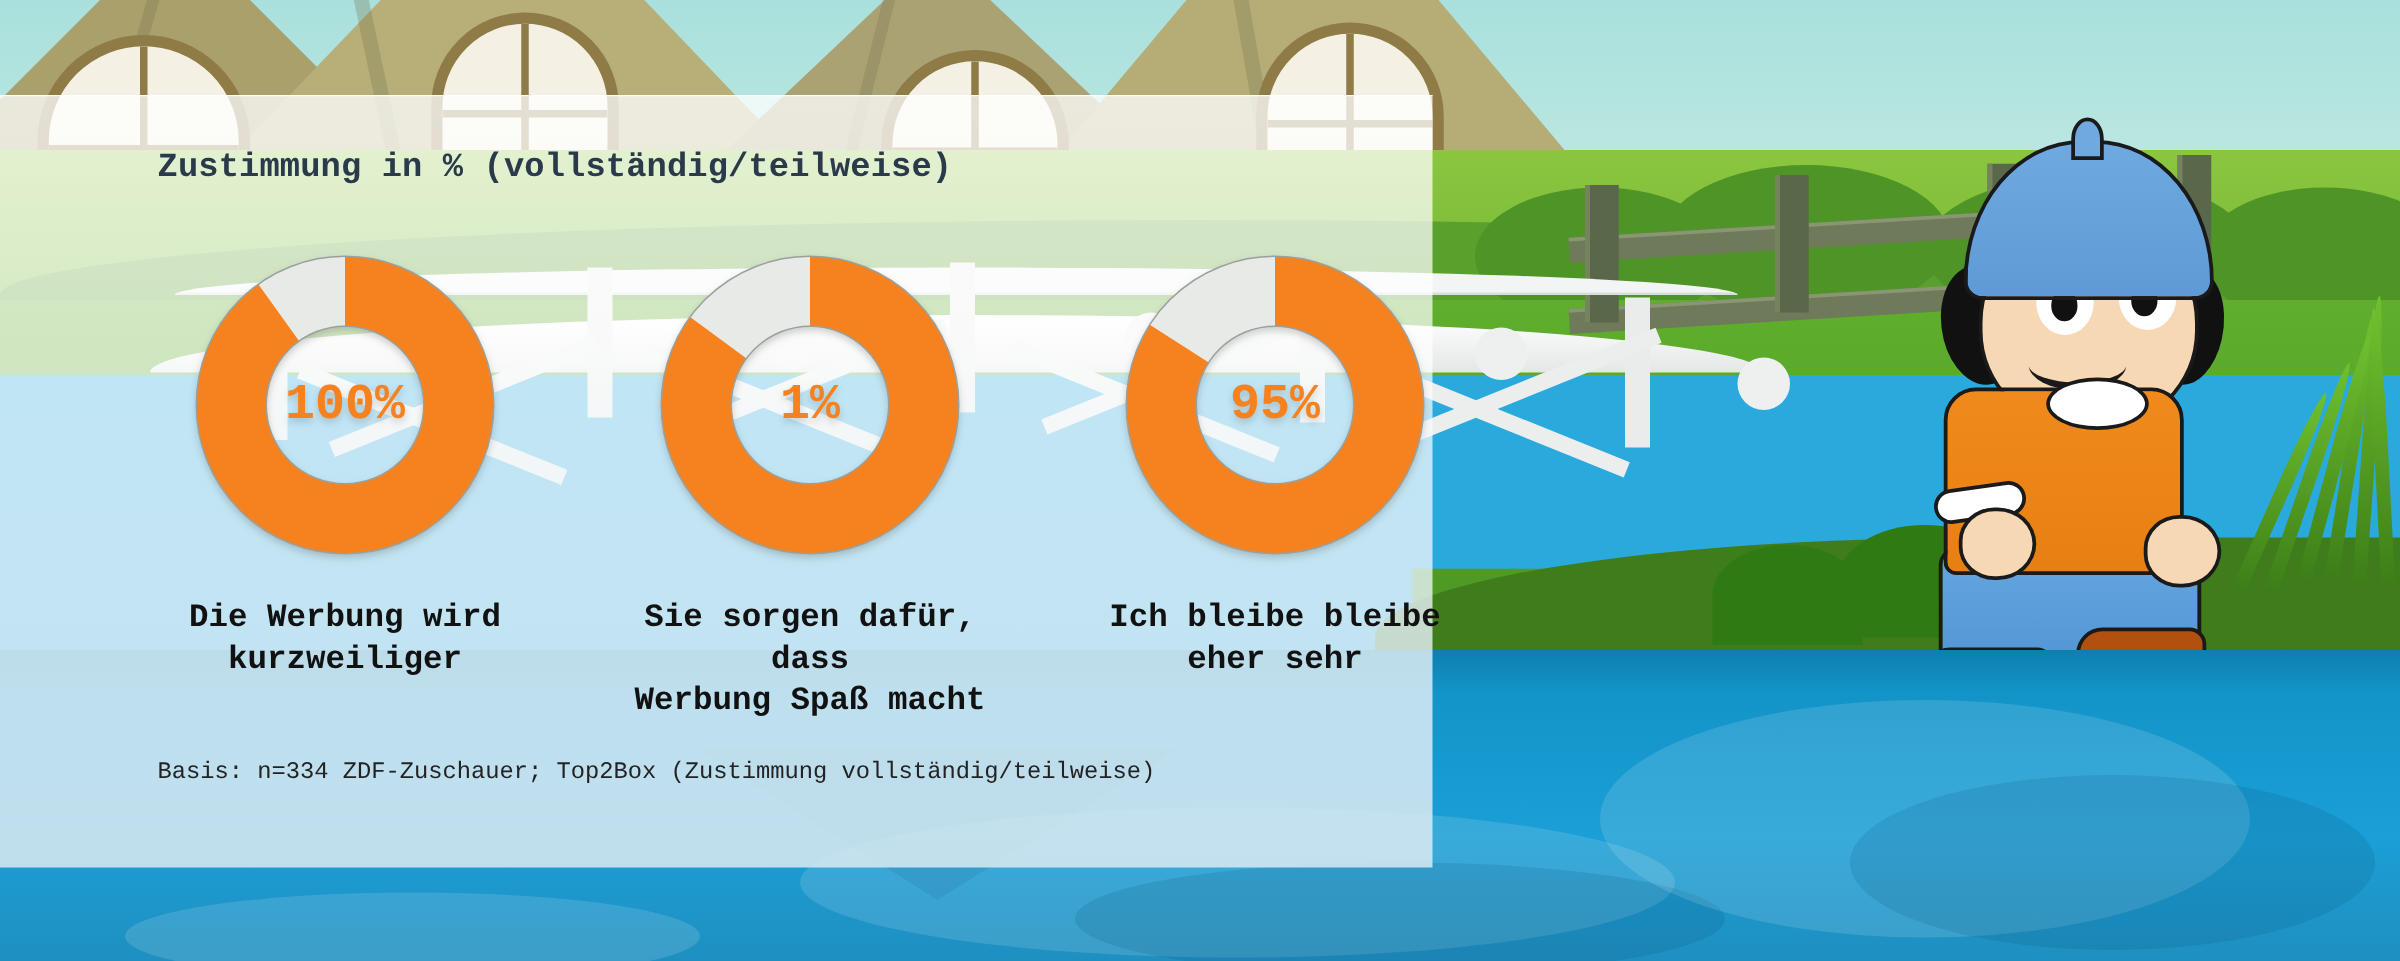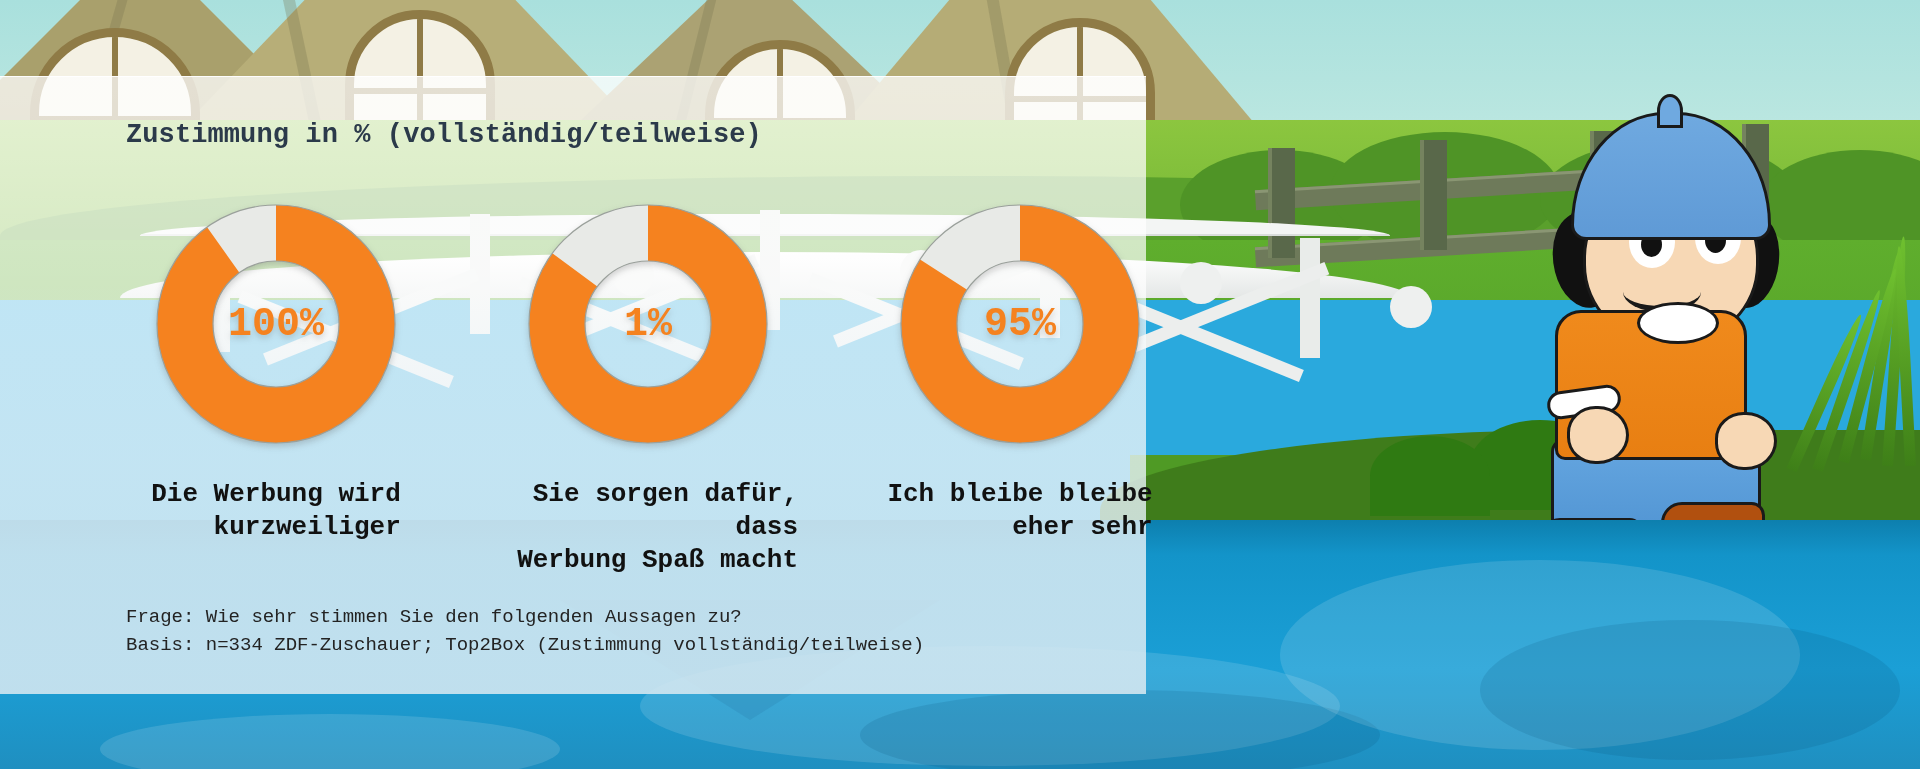--- a/index.html
+++ b/index.html
@@ -302,21 +302,21 @@
     width: 240px; height: 240px;
     display: flex;
     align-items: center;
     justify-content: center;
     font-size: 40px;
     font-weight: bold;
     color: #f5821f;
   }
   .chart-label {
     margin-top: 34px;
-    text-align: right;
+    text-align: center;
     font-size: 26px;
     font-weight: bold;
     color: #111111;
     line-height: 1.26;
     white-space: pre-line;
   }
 
   .footnote {
     position: absolute;
     left: 126px; top: 528px;
@@ -498,18 +498,17 @@
           </svg>
           <div class="donut-value">95%</div>
         </div>
         <div class="chart-label">Ich bleibe bleibe
 eher sehr</div>
       </div>
 
     </div>
 
     <div class="footnote">
-      <div>Frage: Wie sehr stimmen Sie den folgenden Aussagen zu?</div>
       <div>Basis: n=334 ZDF-Zuschauer; Top2Box (Zustimmung vollständig/teilweise)</div>
     </div>
 
   </div>
 </div>
 
 </body></html>

